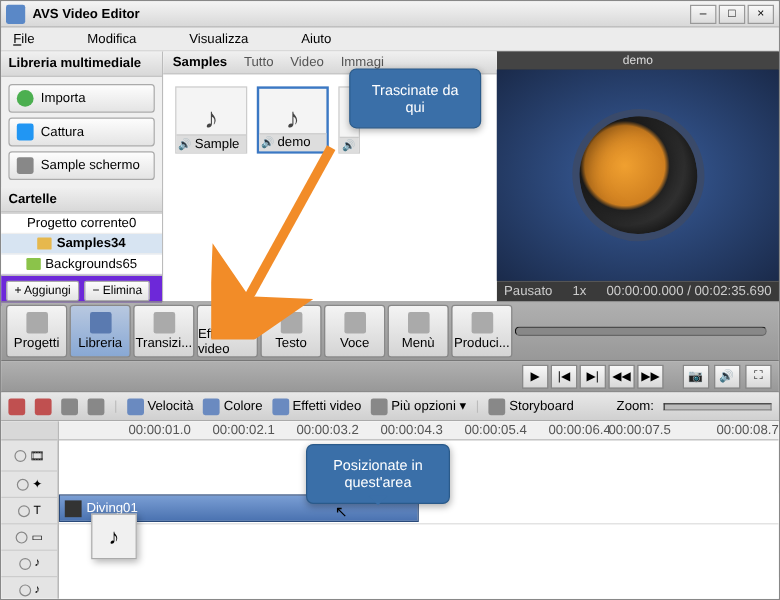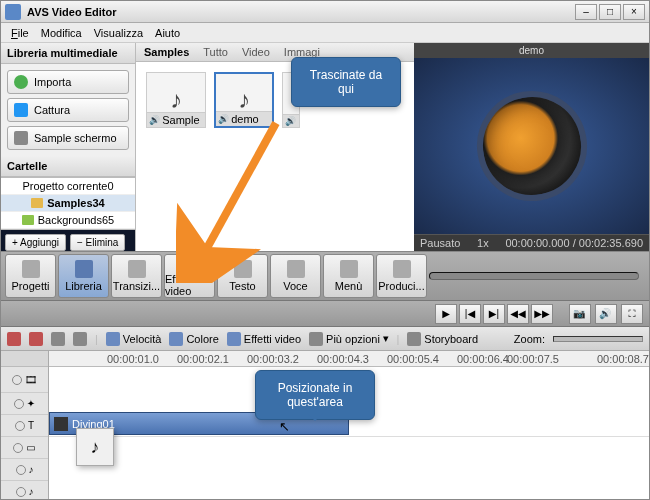--- a/index.html
+++ b/index.html
@@ -3,39 +3,39 @@
 <meta charset="utf-8">
 <style>
 * { margin: 0; padding: 0; box-sizing: border-box; font-family: Tahoma, Arial, sans-serif; font-size: 11px; }
 body { background: #000; width: 650px; height: 500px; overflow: hidden; }
 .window { background: #e8e8e8; width: 650px; height: 500px; display: flex; flex-direction: column; border: 1px solid #888; }
 .titlebar { background: linear-gradient(#f4f4f4,#d8d8d8); height: 22px; display: flex; align-items: center; padding: 0 4px; border-bottom: 1px solid #aaa; }
 .titlebar .icon { width: 16px; height: 16px; background: #5a88c7; border-radius: 2px; margin-right: 6px; }
 .titlebar .title { flex: 1; font-weight: bold; }
 .winbtns { display: flex; gap: 2px; }
 .winbtn { width: 22px; height: 16px; background: linear-gradient(#f8f8f8,#dcdcdc); border: 1px solid #999; display: flex; align-items: center; justify-content: center; font-size: 10px; }
-.menubar { background: #ececec; height: 20px; display: flex; align-items: center; padding: 0 4px; border-bottom: 1px solid #ccc; }
+.menubar { background: #ececec; height: 20px; display: flex; align-items: center; padding: 0 4px; border-bottom: 1px solid #ccc; gap: 32px; }
 .menubar span { padding: 0 6px; cursor: default; }
 .menubar span u { text-decoration: underline; }
 .upper { display: flex; height: 208px; }
 .leftpanel { width: 135px; background: #f0f0f0; border-right: 1px solid #bbb; display: flex; flex-direction: column; }
 .panel-head { background: linear-gradient(#f0f0f0,#d8d8d8); padding: 4px 6px; font-weight: bold; border-bottom: 1px solid #bbb; }
 .lib-buttons { padding: 6px; display: flex; flex-direction: column; gap: 4px; }
 .lib-btn { background: linear-gradient(#fdfdfd,#e4e4e4); border: 1px solid #aaa; border-radius: 3px; padding: 4px 6px; display: flex; align-items: center; gap: 6px; cursor: pointer; }
 .lib-btn .ico { width: 14px; height: 14px; border-radius: 50%; }
 .ico.green { background: #4caf50; }
 .ico.blue { background: #2196f3; border-radius: 2px; }
 .ico.gray { background: #888; border-radius: 2px; }
 .folders { flex: 1; background: #fff; border-top: 1px solid #bbb; }
 .folder-row { display: flex; justify-content: center; padding: 2px 6px; border-bottom: 1px solid #eee; }
 .folder-row.sel { background: #d7e4f2; }
 .folder-row .fn { display: flex; gap: 4px; align-items: center; }
 .folder-ico { width: 12px; height: 10px; background: #e6b84d; border-radius: 1px; }
 .folder-ico.g { background: #8bc34a; }
-.lib-footer { padding: 4px; display: flex; gap: 4px; border-top: 1px solid #bbb; background: #0f172a; }
+.lib-footer { padding: 4px; display: flex; gap: 4px; border-top: 1px solid #bbb; background: #6d28d9; }
 .sm-btn { background: linear-gradient(#fdfdfd,#e4e4e4); border: 1px solid #aaa; border-radius: 2px; padding: 2px 6px; font-size: 10px; cursor: pointer; }
 .middle { flex: 1; background: #fff; display: flex; flex-direction: column; position: relative; }
 .mid-head { background: linear-gradient(#f0f0f0,#d8d8d8); padding: 3px 8px; display: flex; gap: 14px; border-bottom: 1px solid #bbb; }
 .mid-head .samp { font-weight: bold; }
 .mid-head .tab { color: #555; }
 .thumbs { padding: 10px; display: flex; gap: 8px; }
 .thumb { width: 60px; height: 56px; background: #f4f4f4; border: 1px solid #ccc; display: flex; flex-direction: column; align-items: center; justify-content: center; position: relative; }
 .thumb.sel { border: 2px solid #3b78c4; }
 .note { font-size: 24px; color: #444; }
 .thumb-label { position: absolute; bottom: 0; left: 0; right: 0; background: #ddd; font-size: 9px; padding: 1px 2px; display: flex; align-items: center; gap: 2px; border-top: 1px solid #ccc; }

